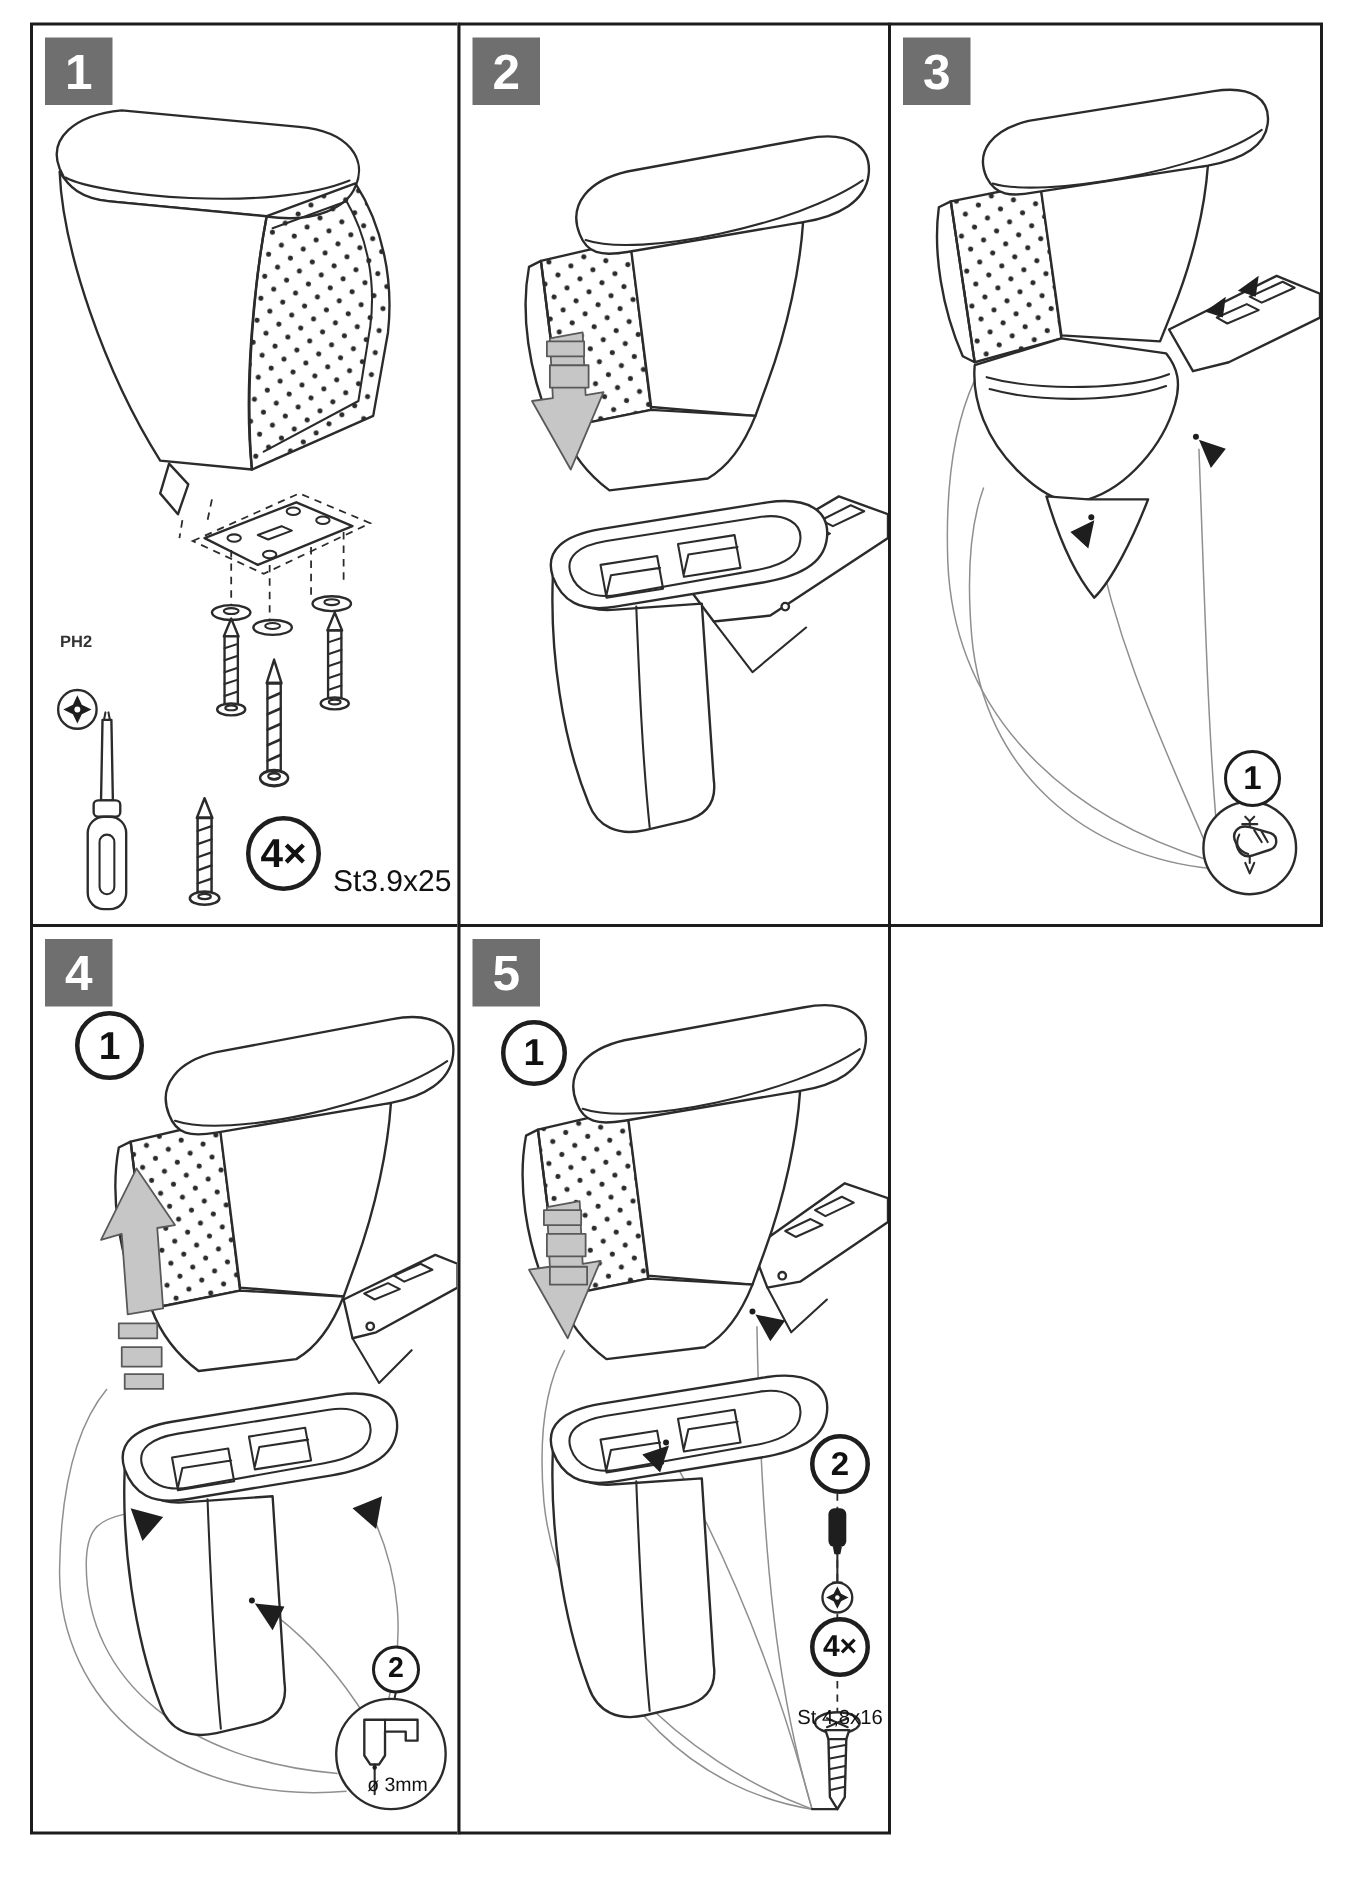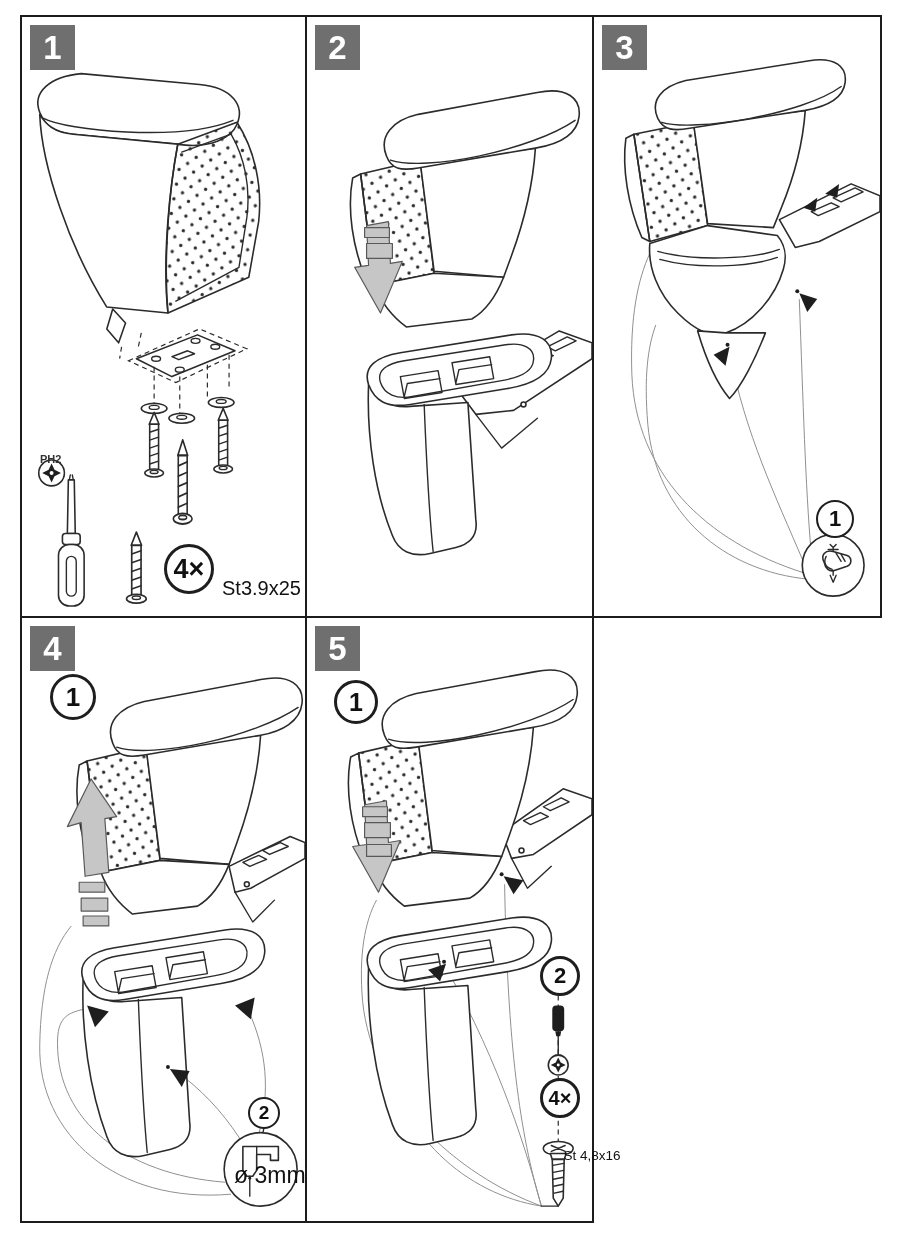--- a/index.html
+++ b/index.html
@@ -86,21 +86,21 @@
         <path class="s" d="M47,466 h6 l1,54 h-8 Z"></path>
         <rect class="s" x="41" y="520" width="18" height="11" rx="3"></rect>
         <rect class="s" x="37" y="531" width="26" height="62" rx="11"></rect>
         <rect class="sn" x="45" y="543" width="10" height="40" rx="5"></rect>
       </g>
       <g>
         <use href="#scr1" transform="translate(116,556) scale(1.05,1.1)"></use>
       </g>
     </svg>
     <div class="badge">1</div>
-    <div class="lbl" style="left:18px;top:436px;font-size:11px;font-weight:bold;color:#333;">PH2</div>
+    <div class="lbl" style="left:18px;top:405px;font-size:11px;font-weight:bold;color:#333;">PH2</div>
     <div class="callout" style="left:142px;top:527px;width:50px;height:50px;font-size:27px;">4×</div>
     <div class="lbl" style="left:200px;top:560px;font-size:20px;">St3.9x25</div>
   </section>
 
   <section class="panel" id="p2">
     <svg viewBox="0 0 287 603" preserveAspectRatio="none">
       <defs>
         <pattern id="dp2" width="15" height="15" patternUnits="userSpaceOnUse" patternTransform="rotate(10)">
           <circle cx="3.5" cy="3.5" r="1.7" fill="#2b2b2b"></circle>
             <circle cx="11" cy="11" r="1.7" fill="#2b2b2b"></circle>
@@ -240,21 +240,21 @@
         <circle class="s" cx="242" cy="555" r="37" stroke-width="2.4"></circle>
         <path class="s" d="M224,532 h36 v14 h-8 v-6 h-14 v16 l-4,6 h-6 l-4,-6 Z"></path>
         <path class="sn" d="M238,540 V532"></path>
         <path class="sn" d="M231,562 V582"></path>
         <circle class="fk" cx="231" cy="564" r="1.5"></circle>
       </g>
     </svg>
     <div class="badge">4</div>
     <div class="callout" style="left:28px;top:56px;width:46px;height:46px;font-size:26px;">1</div>
     <div class="callout" style="left:226px;top:479px;width:32px;height:32px;font-size:19px;border-width:2.5px;">2</div>
-    <div class="lbl" style="left:212px;top:544px;width:62px;text-align:center;font-size:23px;">ø 3mm</div>
+    <div class="lbl" style="left:212px;top:564px;width:62px;text-align:center;font-size:13px;">ø 3mm</div>
   </section>
 
   <section class="panel" id="p5">
     <svg viewBox="0 0 287 607" preserveAspectRatio="none">
       <defs>
         <pattern id="dp5" width="15" height="15" patternUnits="userSpaceOnUse" patternTransform="rotate(10)">
           <circle cx="3.5" cy="3.5" r="1.7" fill="#2b2b2b"></circle>
             <circle cx="11" cy="11" r="1.7" fill="#2b2b2b"></circle>
         </pattern>
       </defs>
@@ -318,16 +318,16 @@
           <path class="s" d="M245,539 h16 l-2,6 h-12 Z"></path>
           <path class="s" d="M247,545 L248,584 L253,592 L258,584 L259,545 Z"></path>
           <path class="sn" d="M247.5,551 l11,-2 M248,558 l10.5,-2 M248.2,565 l10,-2 M248.5,572 l9.5,-2 M249,579 l9,-2"></path>
         </g>
       </g>
     </svg>
     <div class="badge">5</div>
     <div class="callout" style="left:27px;top:62px;width:44px;height:44px;font-size:25px;">1</div>
     <div class="callout" style="left:233px;top:338px;width:40px;height:40px;font-size:22px;">2</div>
     <div class="callout" style="left:233px;top:460px;width:40px;height:40px;font-size:20px;">4×</div>
-    <div class="lbl" style="left:212px;top:530px;width:82px;text-align:center;font-size:13.5px;margin-left:32px;">St 4,8x16</div>
+    <div class="lbl" style="left:212px;top:519px;width:82px;text-align:center;font-size:13.5px;">St 4,8x16</div>
   </section>
 
 </div>
 
 </body></html>

